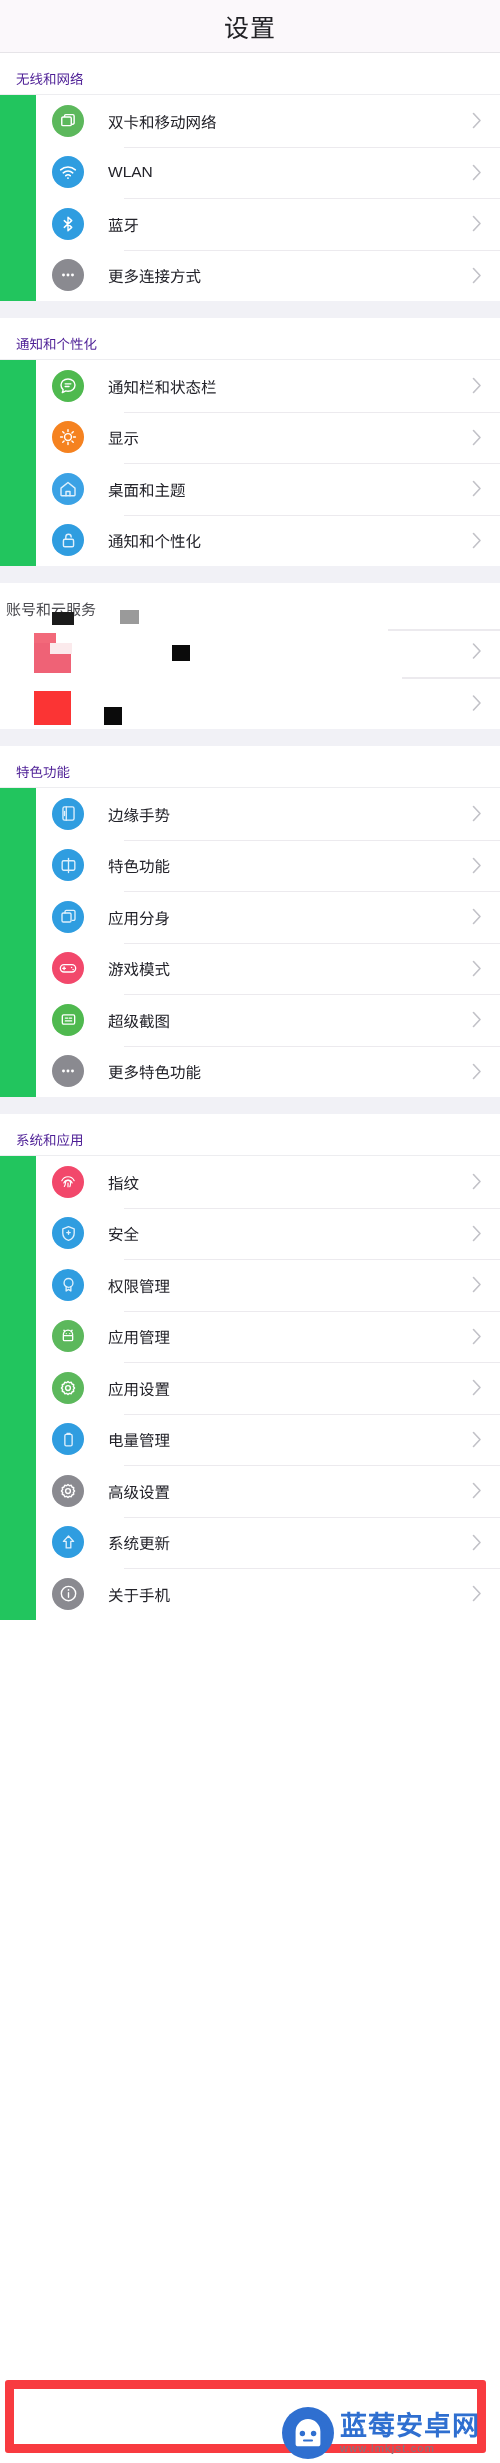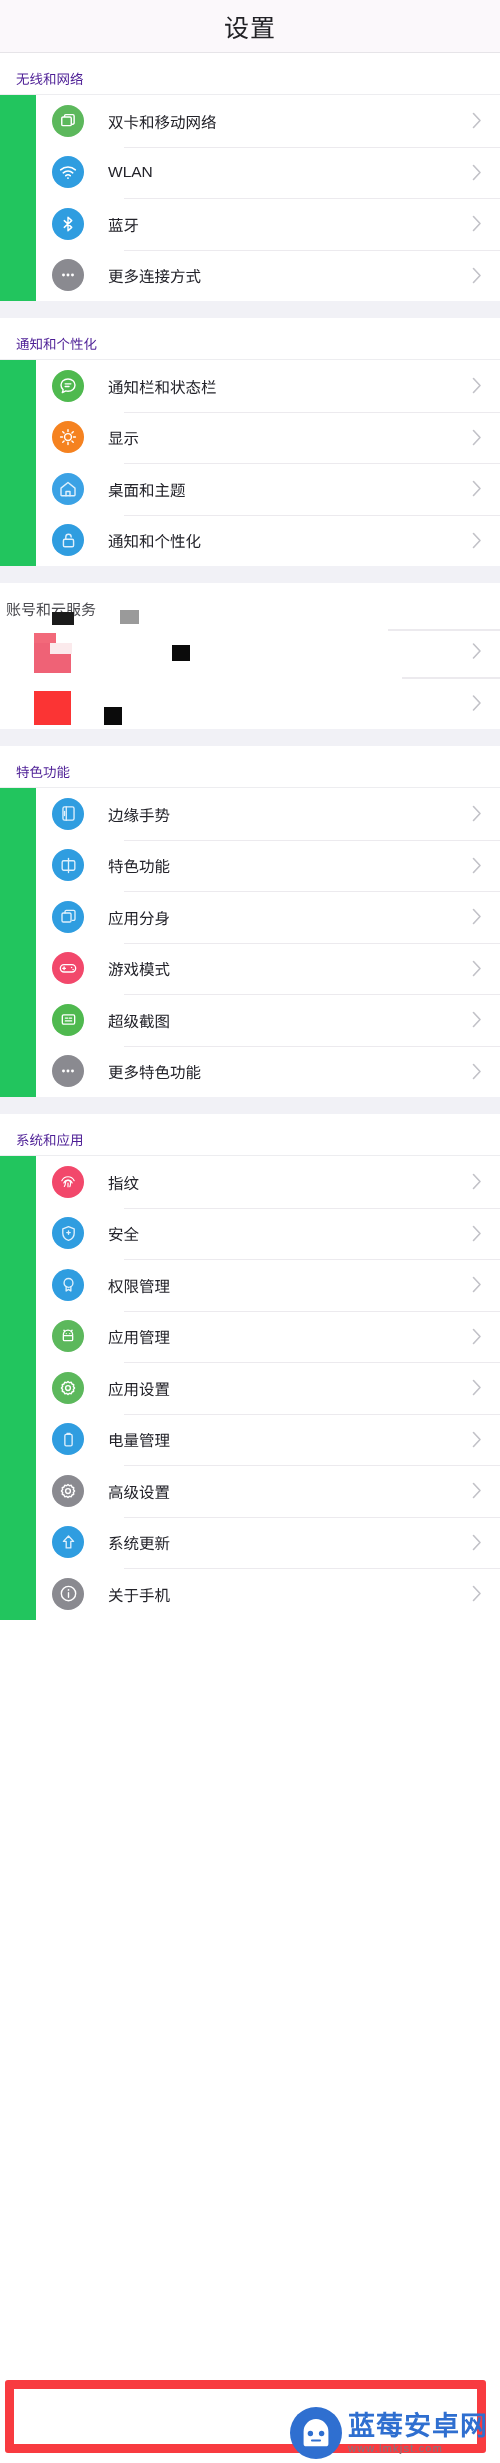--- a/index.html
+++ b/index.html
@@ -140,21 +140,21 @@
     position: absolute;
     border: 9px solid #f83b40;
     border-radius: 3px;
     box-sizing: border-box;
     pointer-events: none;
   }
 
   
   .watermark {
     position: absolute;
-    right: 12px;
+    right: 20px;
     bottom: 4px;
     display: flex;
     align-items: center;
     gap: 6px;
   }
   .wm-mascot {
     width: 52px; height: 52px;
     flex: 0 0 52px;
   }
   .wm-text { display: flex; flex-direction: column; line-height: 1; }

